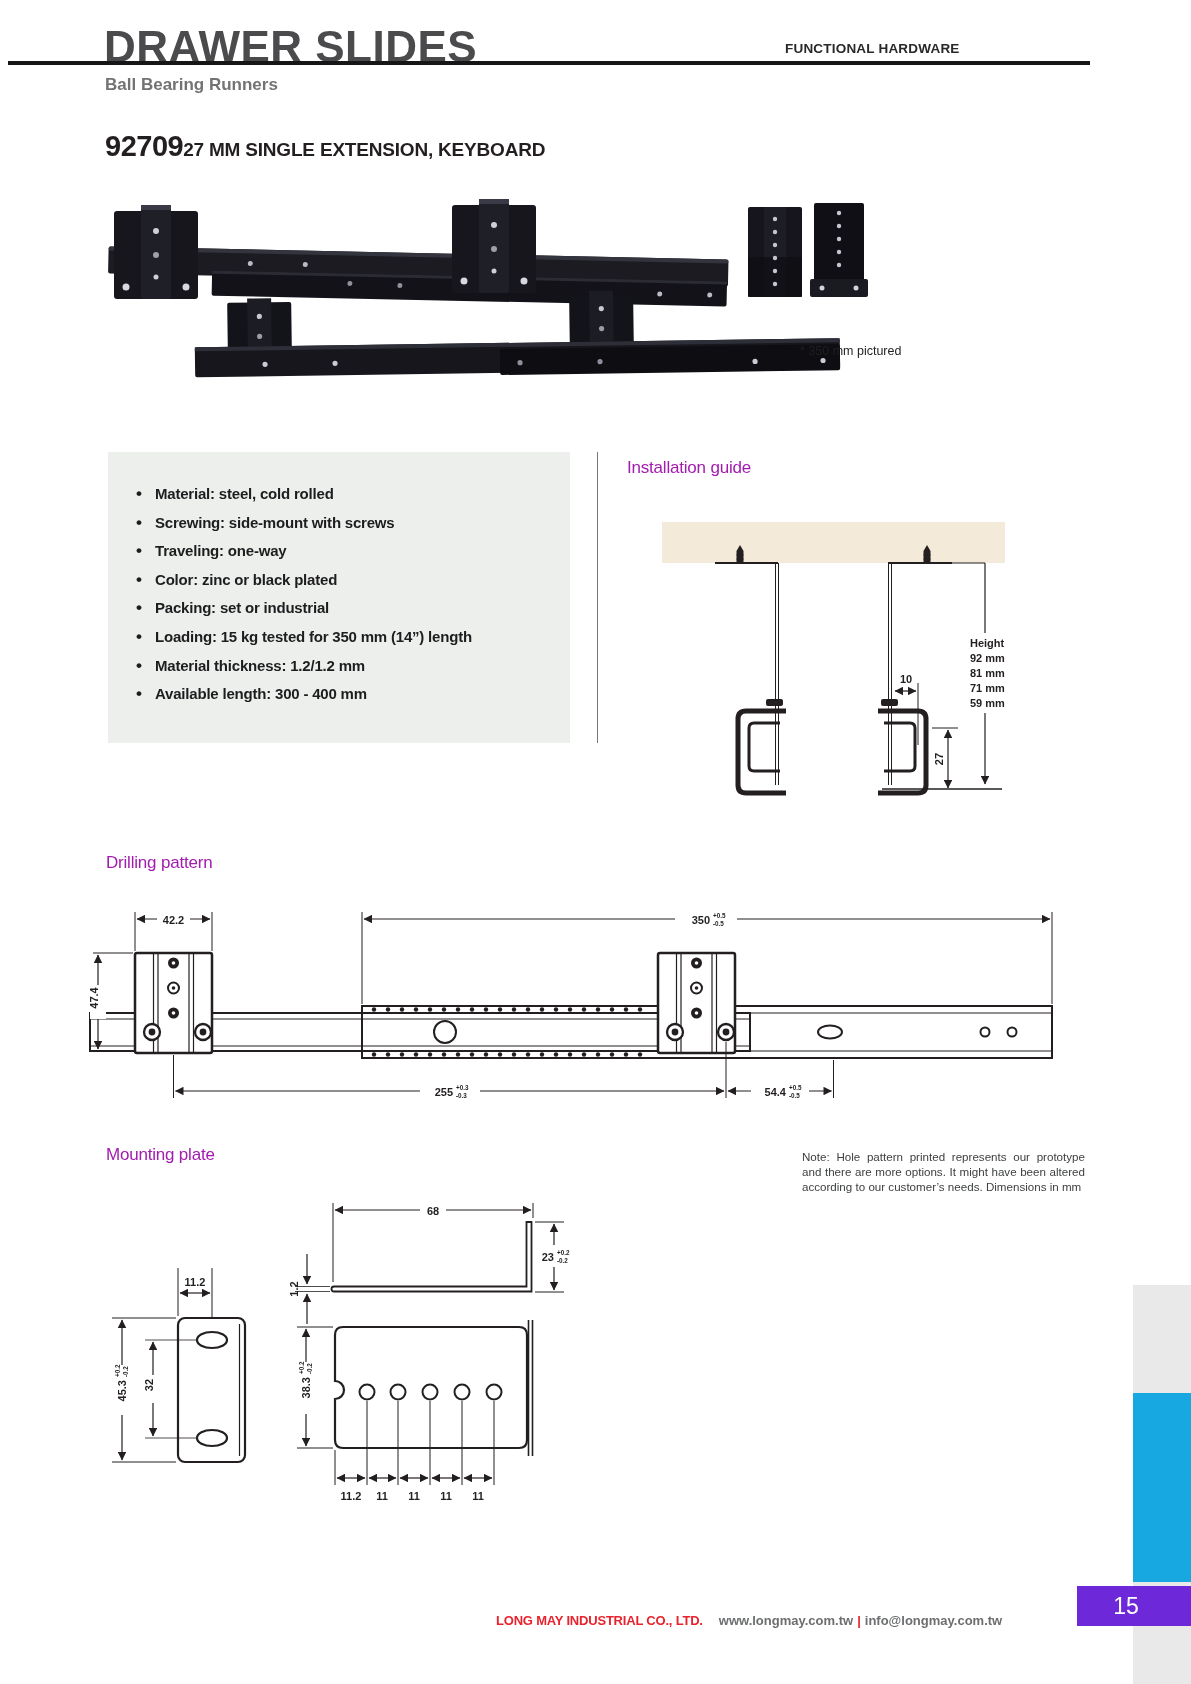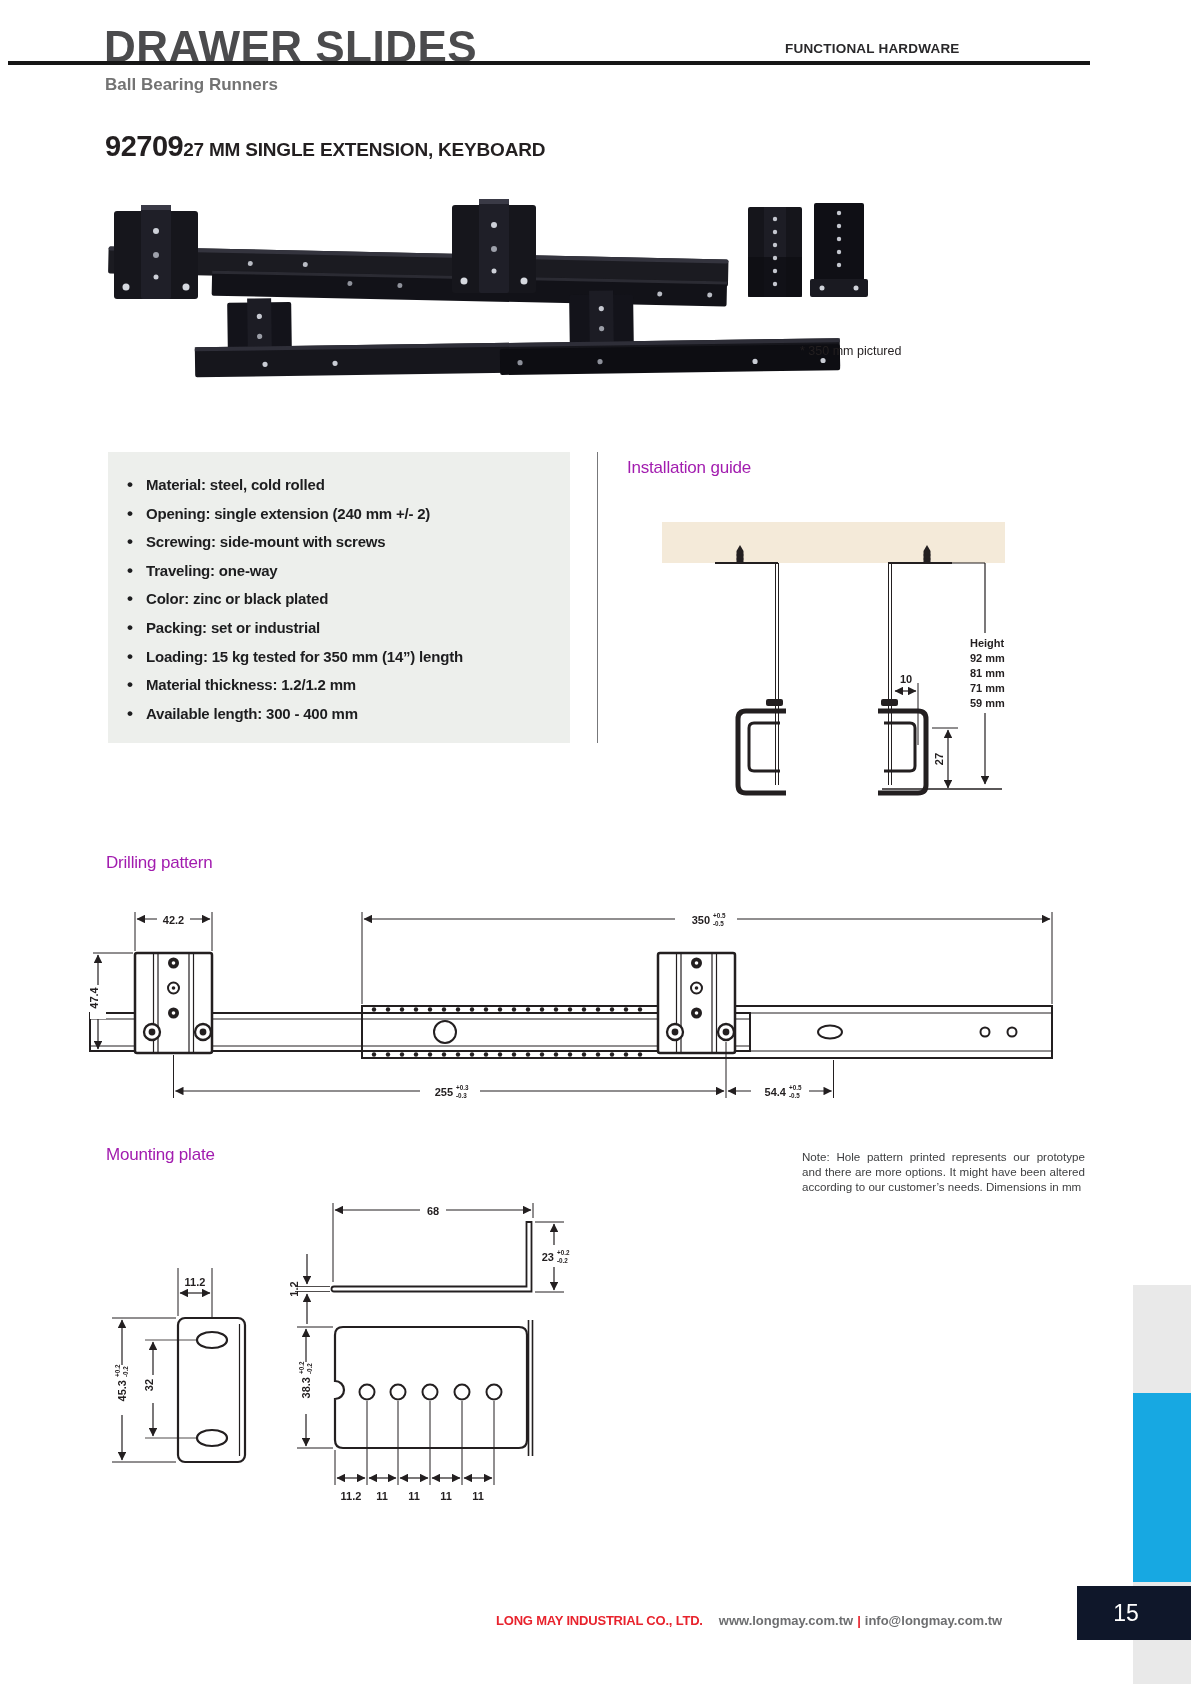--- a/index.html
+++ b/index.html
@@ -13,38 +13,38 @@
   .h-rule{left:8px;top:61px;width:1082px;height:4px;background:#161616;}
   .h-sub{left:105px;top:75px;font-size:17px;font-weight:700;color:#737373;}
 
   .p-code-row{left:105px;top:130px;display:flex;align-items:baseline;gap:0;}
   .p-code{font-size:29px;font-weight:800;color:#231f20;letter-spacing:-0.5px;}
   .p-name{font-size:19px;font-weight:800;color:#231f20;letter-spacing:-0.2px;}
   .photo-caption{left:800px;top:344px;font-size:12.5px;color:#231f20;}
 
   
   .spec-box{left:108px;top:452px;width:462px;height:291px;background:#edefec;}
-  .spec-list{list-style:none;margin:3px;padding:16px 10px 0 16px;}
+  .spec-list{list-style:none;margin:12px;padding:16px 10px 0 16px;}
   .spec-list li{position:relative;padding-left:19px;font-size:15px;font-weight:700;
                 letter-spacing:-0.2px;color:#1d1d1f;line-height:28.6px;white-space:nowrap;}
   .spec-list li::before{content:"•";position:absolute;left:0;top:0;font-size:17px;}
 
   .col-divider{left:597px;top:452px;width:1px;height:291px;background:#77787a;}
 
   .sec-head{font-size:17px;font-weight:400;color:#a21caf;letter-spacing:-0.2px;}
   .inst-head{left:627px;top:458px;}
   .drill-head{left:106px;top:853px;}
   .mount-head{left:106px;top:1145px;}
 
   .note{left:802px;top:1149px;width:283px;font-size:11.6px;line-height:15px;color:#3f4042;text-align:justify;}
 
   
   .edge-gray{left:1133px;top:1285px;width:58px;height:399px;background:#e9e9e9;}
   .edge-blue{left:1133px;top:1393px;width:58px;height:189px;background:#17a8e2;}
-  .page-box{left:1077px;top:1586px;width:114px;height:54px;background:#0f172a;display:flex;align-items:center;justify-content:center;}
+  .page-box{left:1077px;top:1586px;width:114px;height:40px;background:#6d28d9;display:flex;align-items:center;justify-content:center;}
   .page-num{color:#fff;font-size:23px;font-weight:400;padding-right:16px;}
 
   
   .footer-row{left:452px;top:1613px;display:flex;align-items:baseline;gap:16px;white-space:nowrap;}
   .f-company{font-size:13px;font-weight:800;color:#e8232d;letter-spacing:-0.2px;margin-left:44px;}
   .f-links{font-size:13px;font-weight:800;color:#6d6e70;}
   .f-sep{color:#e8232d;padding:0 4px;}
 
   
   svg .dim{font-family:"Liberation Sans",sans-serif;font-size:11px;font-weight:700;fill:#231f20;}
@@ -147,21 +147,20 @@
       <circle cx="722" cy="93" r="2.5" fill="#d0d3da"></circle>
         <circle cx="756" cy="93" r="2.5" fill="#d0d3da"></circle>
     </g>
   </svg>
 
   <div class="abs photo-caption">* 350 mm pictured</div>
 
   <div class="abs spec-box">
     <ul class="spec-list">
       <li>Material: steel, cold rolled</li>
-      <li>Opening: single extension (240 mm +/- 2)</li>
       <li>Screwing: side-mount with screws</li>
       <li>Traveling: one-way</li>
       <li>Color: zinc or black plated</li>
       <li>Packing: set or industrial</li>
       <li>Loading: 15 kg tested for 350 mm (14”) length</li>
       <li>Material thickness: 1.2/1.2 mm</li>
       <li>Available length: 300 - 400 mm</li>
     </ul>
   </div>
   <div class="abs col-divider"></div>

